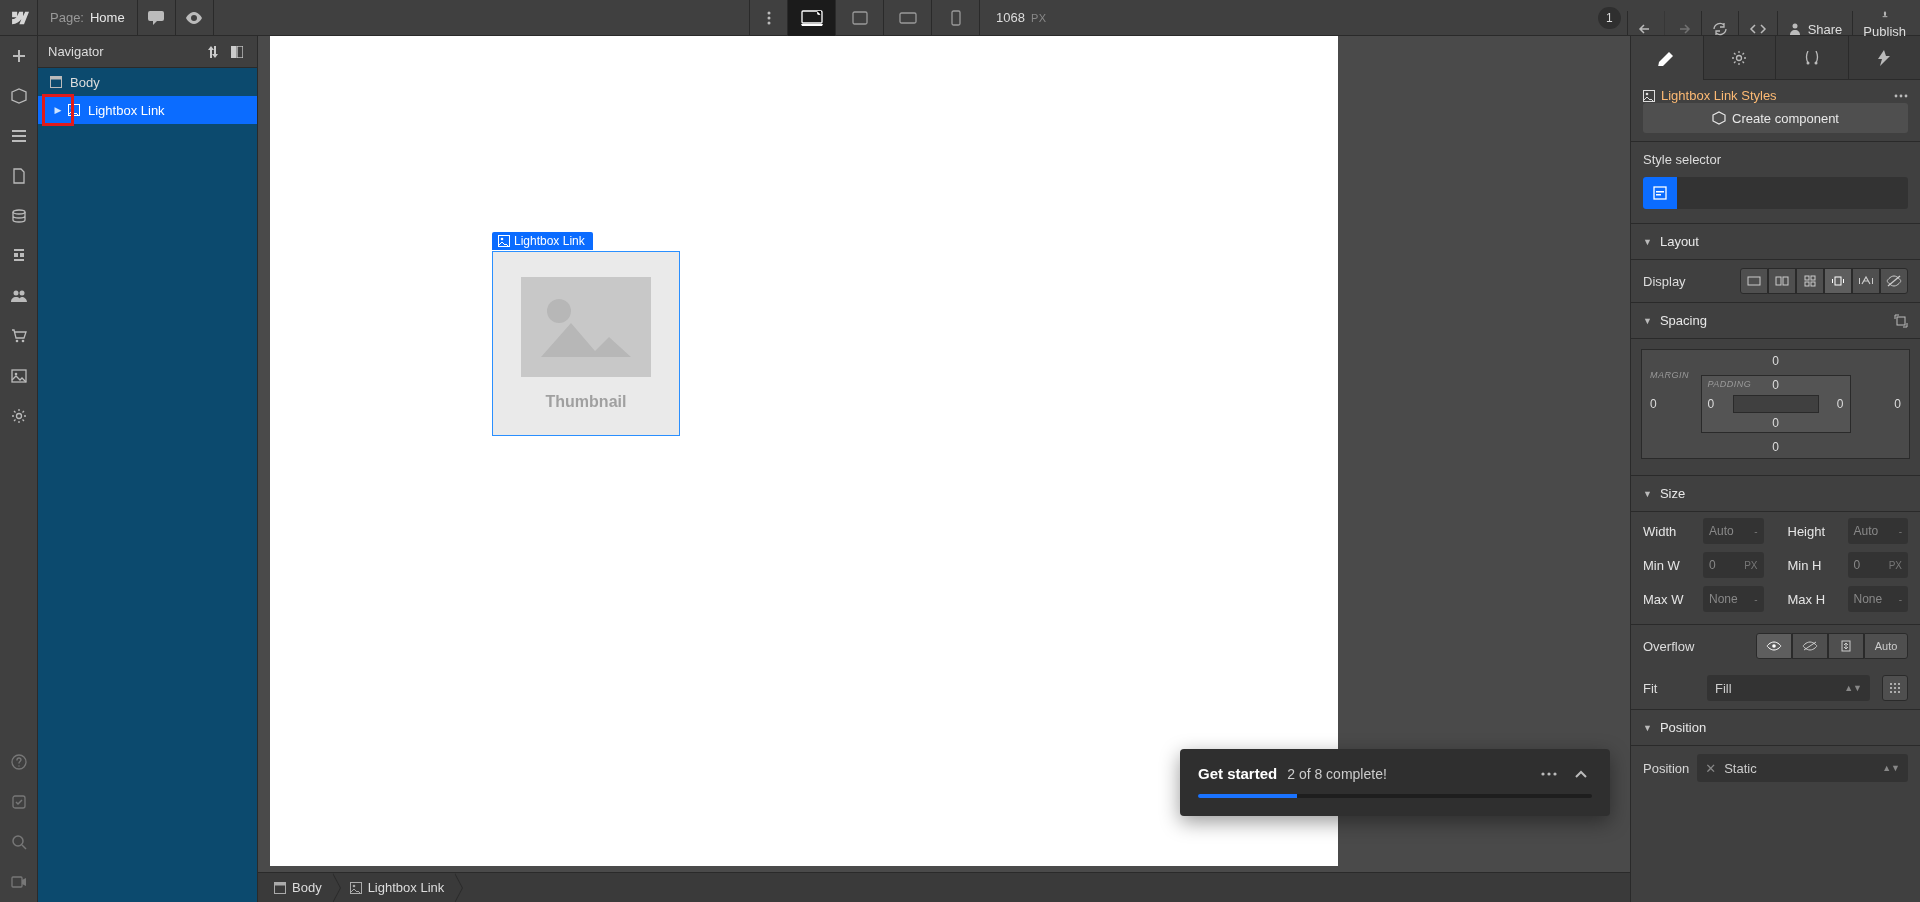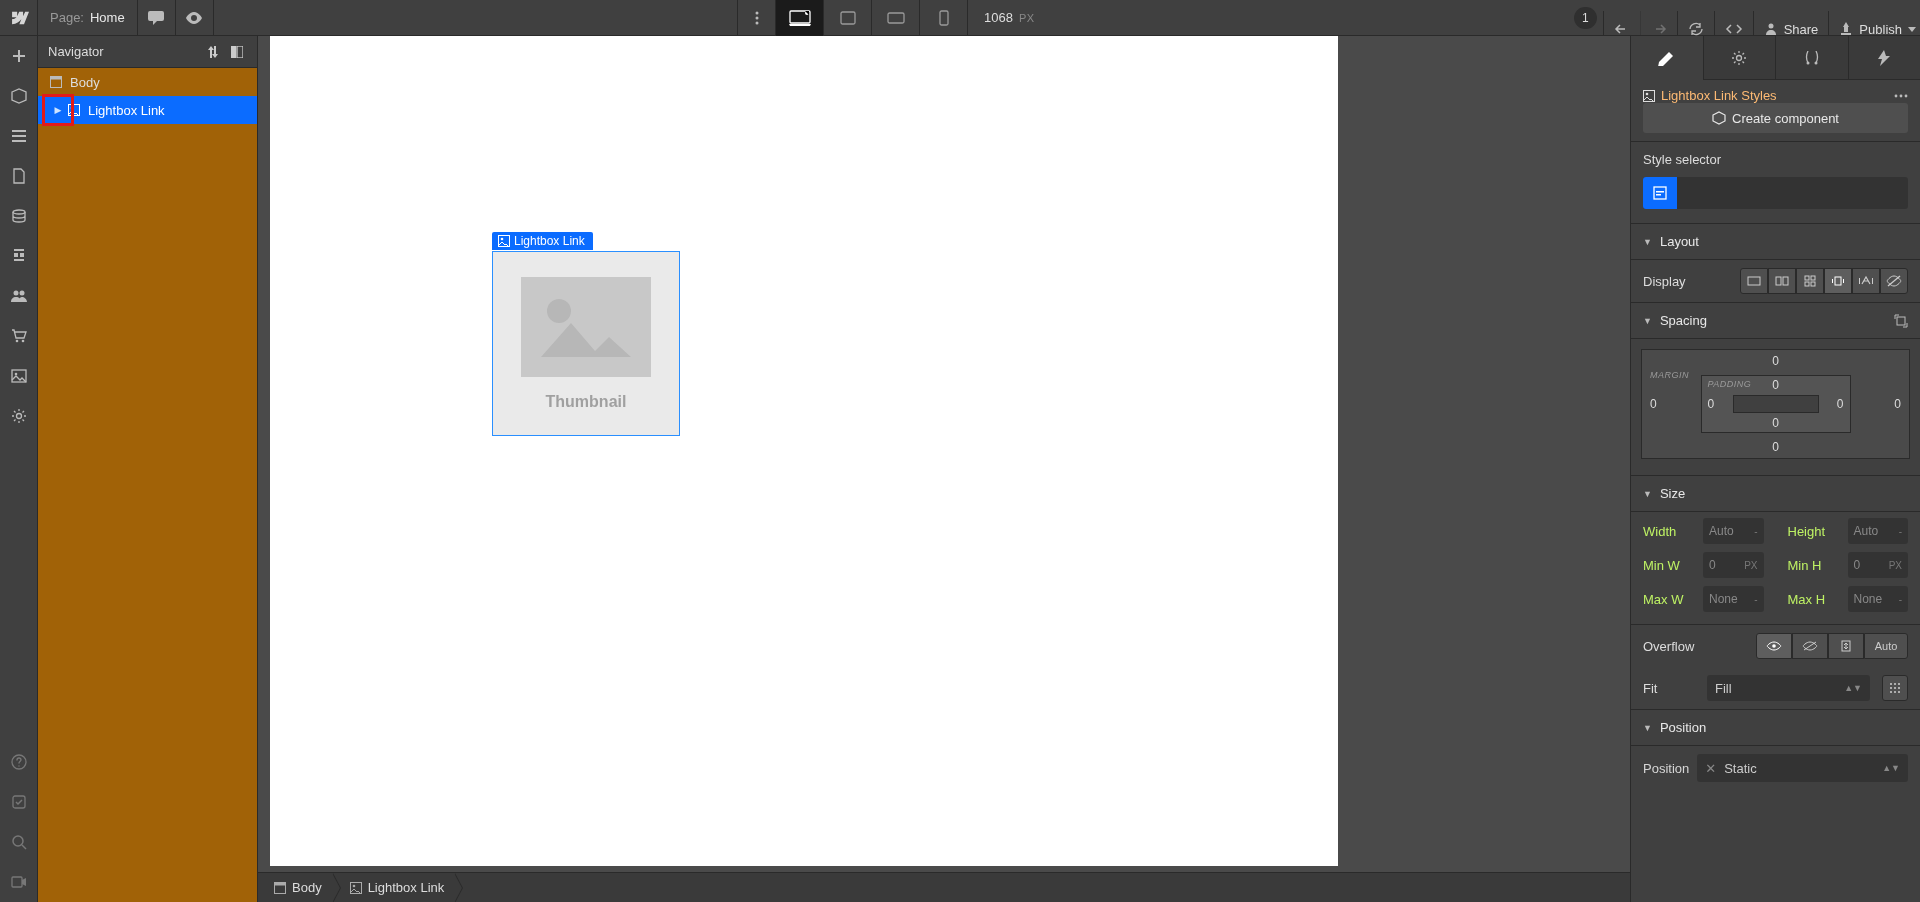--- a/index.html
+++ b/index.html
@@ -16,33 +16,33 @@
 .topbar .spacer { flex: 1; }
 .device-strip { display:flex; align-items:center; height:36px; }
 .device-strip .dev { width:48px; height:36px; display:flex; align-items:center; justify-content:center; border-left:1px solid #2a2a2a; cursor:pointer; color:#999; }
 .device-strip .dev.active { background:#1b1b1b; color:#fff; }
 .canvas-width { display:flex; align-items:center; padding:0 16px; color:#ddd; border-left:1px solid #2a2a2a; height:44px;}
 .canvas-width .unit { color:#888; margin-left:6px; font-size:11px; letter-spacing:0.5px;}
 .topbar .right-cluster { display:flex; align-items:center; height:36px; }
 .right-cluster .chip { margin-right:6px; height:22px; padding:0 8px; border-radius:11px; background:#2f2f2f; color:#ddd; display:flex; align-items:center; font-size:12px; }
 .right-cluster .rbtn { padding:0 10px; height:36px; display:flex; align-items:center; gap:6px; border-left:1px solid #2a2a2a; cursor:pointer; color:#bbb;margin-top:23px; }
 .right-cluster .rbtn .text { color:#ddd; }
-.right-cluster .publish { padding-right:4px; }
+.right-cluster .publish { padding-right:14px;flex-direction:column; }
 
 
 .work { flex:1; display:flex; min-height:0; }
 
 
 .toolstrip { width:38px; background:#404040; border-right:1px solid #2a2a2a; display:flex; flex-direction:column; }
 .toolstrip .tsbtn { width:38px; height:40px; display:flex; align-items:center; justify-content:center; color:#bbb; cursor:pointer; }
 .toolstrip .tsbtn.muted { color:#777; }
 .toolstrip .spacer { flex:1; }
 
 
-.navpanel { width:220px; background:#a16207; border-right:1px solid #2a2a2a; display:flex; flex-direction:column; }
+.navpanel { width:220px; background:#0c4a6e; border-right:1px solid #2a2a2a; display:flex; flex-direction:column; }
 .navhead { height:32px; display:flex; align-items:center; padding:0 10px; color:#ddd; border-bottom:1px solid #2a2a2a; background:#3f3f3f; }
 .navhead .title { flex:1; }
 .navhead .hicon { width:20px; height:20px; display:flex; align-items:center; justify-content:center; color:#ccc; cursor:pointer; margin-left:4px; }
 .navtree { flex:1; overflow:auto; font-size:13px; }
 .node { display:flex; align-items:center; height:28px; padding-left:10px; color:#ddd; cursor:pointer; }
 .node.body { padding-left:10px; }
 .node .nicon { width:16px; height:16px; margin-right:6px; display:inline-flex; align-items:center; justify-content:center; color:#bbb; }
 .node.selected { background:#0b6cff; color:#fff; }
 .node.selected .nicon { color:#fff; }
 .node .arrow { width:12px; text-align:center; color:#cfe4ff; font-size:9px; margin-right:2px; }
@@ -107,21 +107,21 @@
 .spacing-box { position:relative; height:110px; background:#4a4a4a; border:1px solid #2a2a2a; display:flex; align-items:center; justify-content:center; }
 .spacing-label { position:absolute; font-size:9px; letter-spacing:0.5px; color:#9a9a9a; font-style:italic; }
 .margin-label { top:20px; left:8px; }
 .padding-box { width:150px; height:58px; background:#545454; border:1px solid #2a2a2a; position:relative; display:flex; align-items:center; justify-content:center; }
 .padding-label { top:3px; left:6px; }
 .pad-inner { width:86px; height:18px; background:#404040; border:1px solid #2a2a2a; }
 .sp-val { position:absolute; color:#ddd; font-size:12px; cursor:ns-resize; }
 .overflow-opts .opt { width:36px; }
 .size-grid { padding:6px 12px 4px; }
 .size-row { display:grid; grid-template-columns: 54px 1fr 12px 54px 1fr; gap:6px; align-items:center; margin-bottom:8px; }
-.size-row .slabel { color:#bef264; font-size:13px; }
+.size-row .slabel { color:#e5e5e5; font-size:13px; }
 .numfield { display:flex; align-items:center; height:26px; background:#333; border-radius:3px; padding:0 6px; color:#888; }
 .numfield .val { flex:1; font-size:12px; }
 .numfield .unit { font-size:10px; color:#777; }
 .fit-select { flex:1; height:26px; background:#333; border-radius:3px; display:flex; align-items:center; padding:0 8px; color:#ccc; cursor:pointer; position:relative; }
 .fit-select .caret { margin-left:auto; font-size:9px; color:#888; }
 .fit-extra { width:26px; height:26px; background:#4f4f4f; border-radius:3px; border:1px solid #2a2a2a; display:flex; align-items:center; justify-content:center; color:#ccc; cursor:pointer; }
 .pos-row { display:flex; align-items:center; padding:8px 12px; gap:8px; }
 .pos-select { flex:1; height:28px; background:#333; border-radius:3px; display:flex; align-items:center; padding:0 8px; color:#ccc; cursor:pointer; }
 .pos-select .x { margin-right:8px; color:#888; }
 .pos-select .caret { margin-left:auto; font-size:9px; color:#888; }
@@ -385,20 +385,42 @@
             <div class="thumb-ph">
               <svg width="110" height="80" viewBox="0 0 110 80">
                   <circle cx="28" cy="24" r="12" fill="#b0b0b0"></circle>
                   <path d="M10 70l30-34 24 28 14-14 22 20H10z" fill="#b0b0b0"></path>
                 </svg>
             </div>
             <div class="caption">Thumbnail</div>
           </div>
         </div>
 
+        <div class="toast">
+          <div class="toast-head">
+            <span class="title">Get started</span>
+            <span class="subtitle">2 of 8 complete!</span>
+            <span class="spacer"></span>
+            <span class="ticon">
+                <svg width="16" height="4" viewBox="0 0 16 4">
+                  <circle cx="2" cy="2" r="1.6" fill="#bbb"></circle>
+                  <circle cx="8" cy="2" r="1.6" fill="#bbb"></circle>
+                  <circle cx="14" cy="2" r="1.6" fill="#bbb"></circle>
+                </svg>
+              </span>
+            <span class="ticon">
+                <svg width="12" height="8" viewBox="0 0 12 8">
+                  <path d="M1 7l5-5 5 5" fill="none" stroke="#bbb" stroke-width="2"></path>
+                </svg>
+              </span>
+          </div>
+          <div class="progress-track">
+            <div class="progress-fill" style="width: 25%;"></div>
+          </div>
+        </div>
       </div>
 
       <div class="breadcrumb">
         <div class="crumb">
           <span class="cicon">
               <svg width="12" height="12" viewBox="0 0 12 12">
                 <rect x="0.5" y="0.5" width="11" height="11" fill="none" stroke="#aaa"></rect>
                 <rect x="0.5" y="0.5" width="11" height="3" fill="#aaa"></rect>
               </svg>
             </span>

